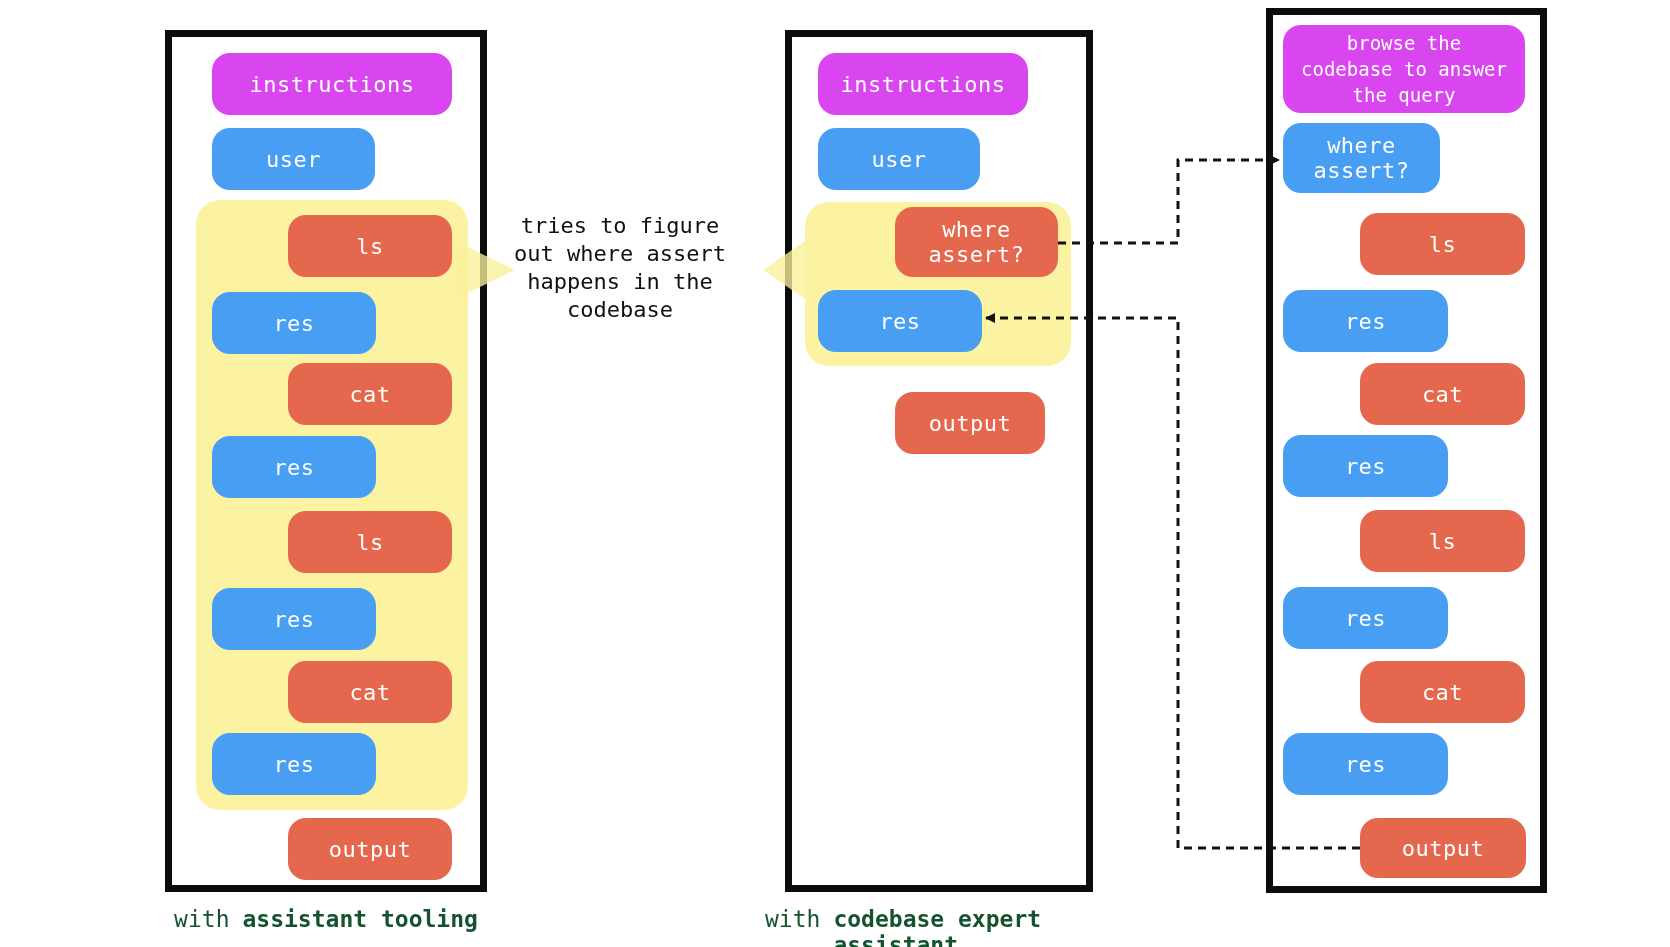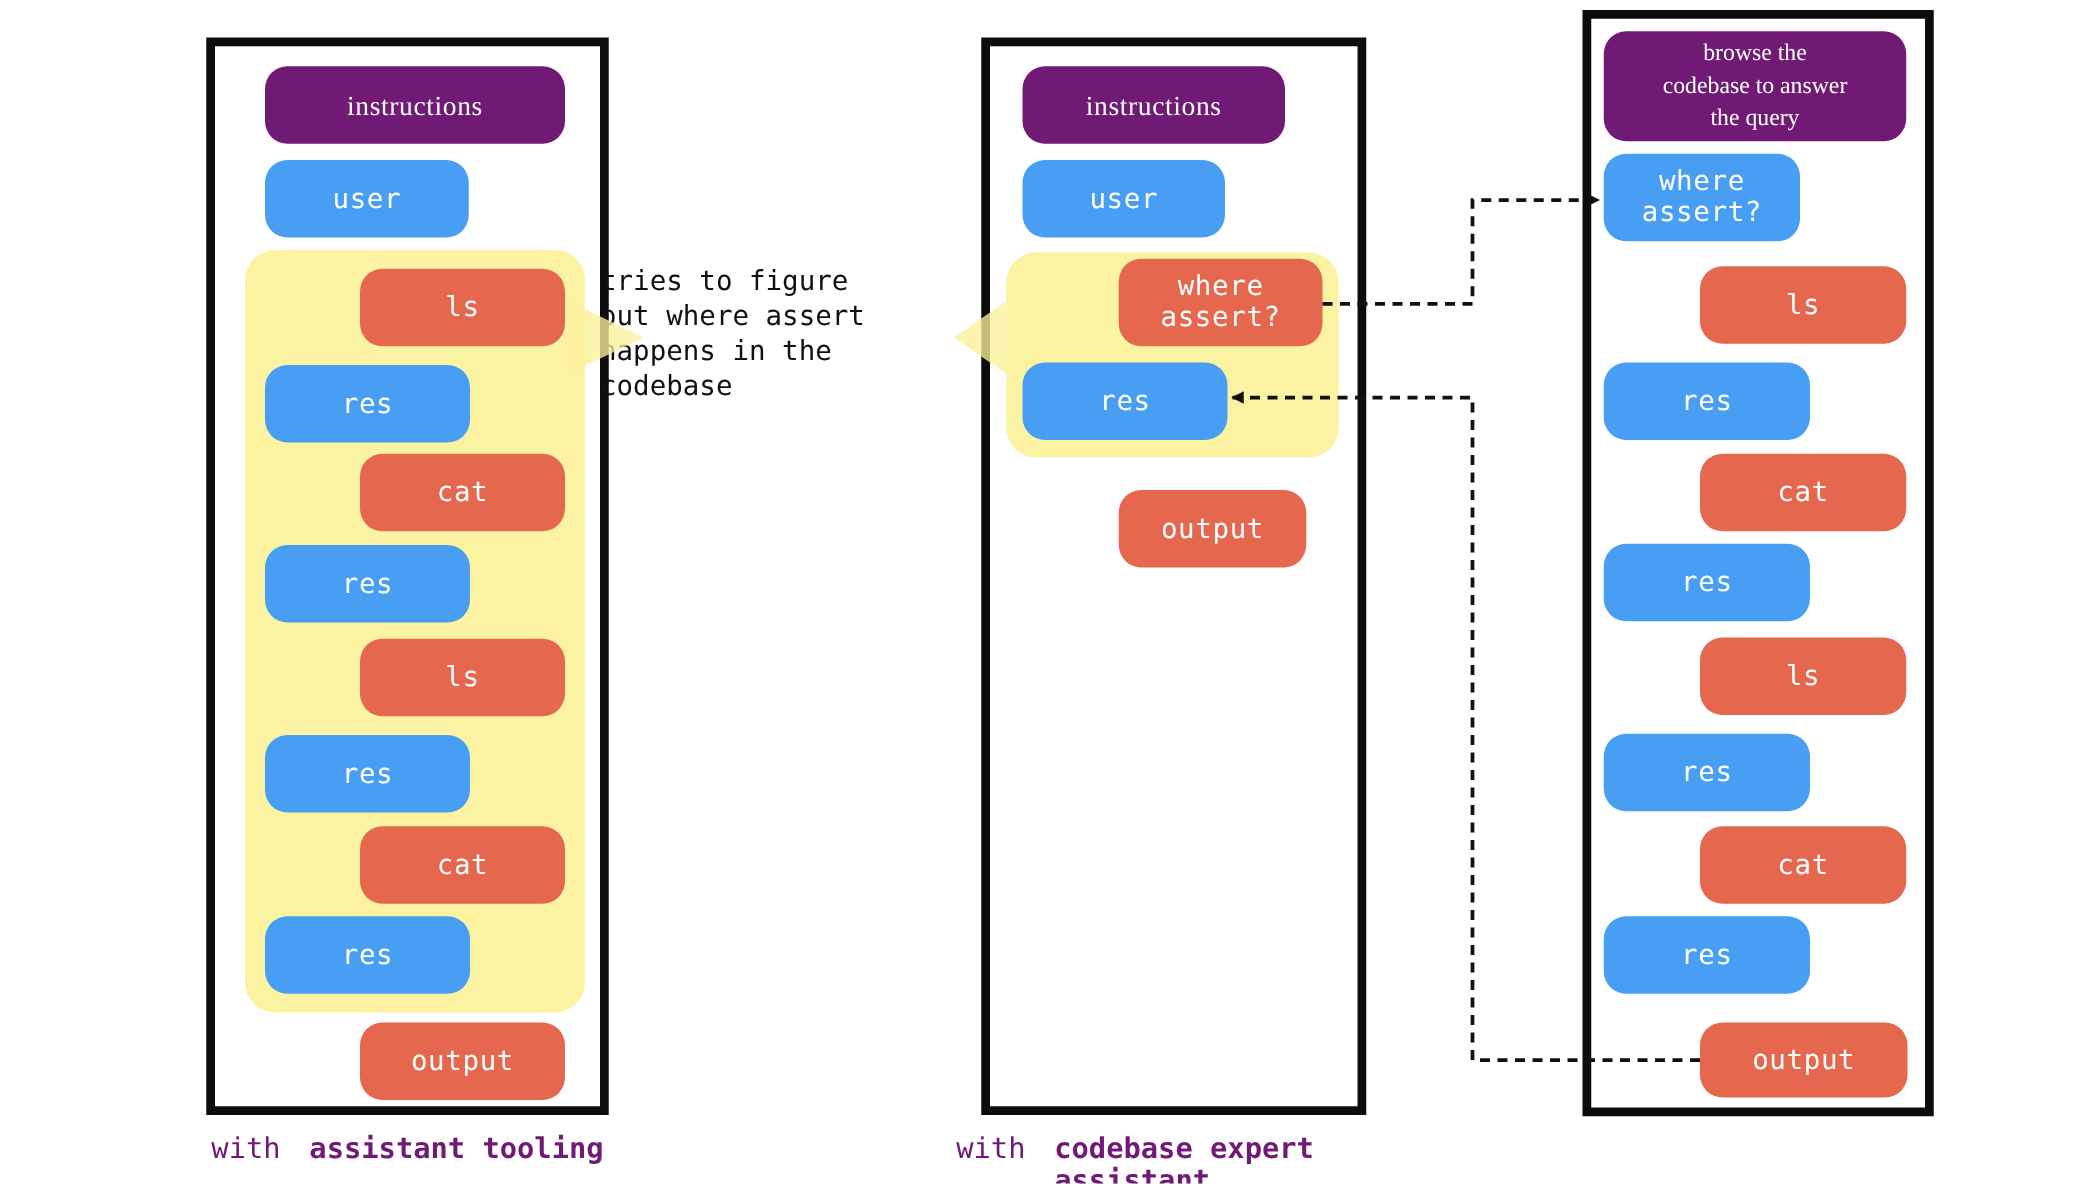--- a/index.html
+++ b/index.html
@@ -12,30 +12,30 @@
   }
   .context{
     position:absolute;background:#fcf3a2;border-radius:24px;z-index:2;
   }
   .msg{
     position:absolute;display:flex;align-items:center;justify-content:center;
     color:#ffffff;font-size:22px;line-height:25px;border-radius:18px;
     white-space:pre-line;text-align:center;z-index:5;letter-spacing:0.5px;
   }
   .msg.small{font-size:19px;line-height:26px;letter-spacing:0;}
-  .green{background:#701a75;font-family:Liberation Serif, serif;}
+  .green{background:#d946ef;}
   .blue{background:#479ef2;}
   .red{background:#e5674e;}
   .callout{
     position:absolute;color:#111111;font-size:22px;line-height:28px;
-    white-space:pre-line;text-align:left;z-index:6;
+    white-space:pre-line;text-align:center;z-index:6;
   }
   .caption{
-    position:absolute;display:flex;justify-content:center;gap:23px;
-    color:#701a75;font-size:23px;z-index:6;
+    position:absolute;display:flex;justify-content:center;gap:13px;
+    color:#14532d;font-size:23px;z-index:6;
   }
   .caption b{font-weight:bold;}
   .overlay{position:absolute;left:0;top:0;z-index:10;pointer-events:none;}
 </style>
 </head>
 <body>
 
 <div class="stage">
 
   <div class="panel" style="left:165px;top:30px;width:322px;height:862px"></div>

